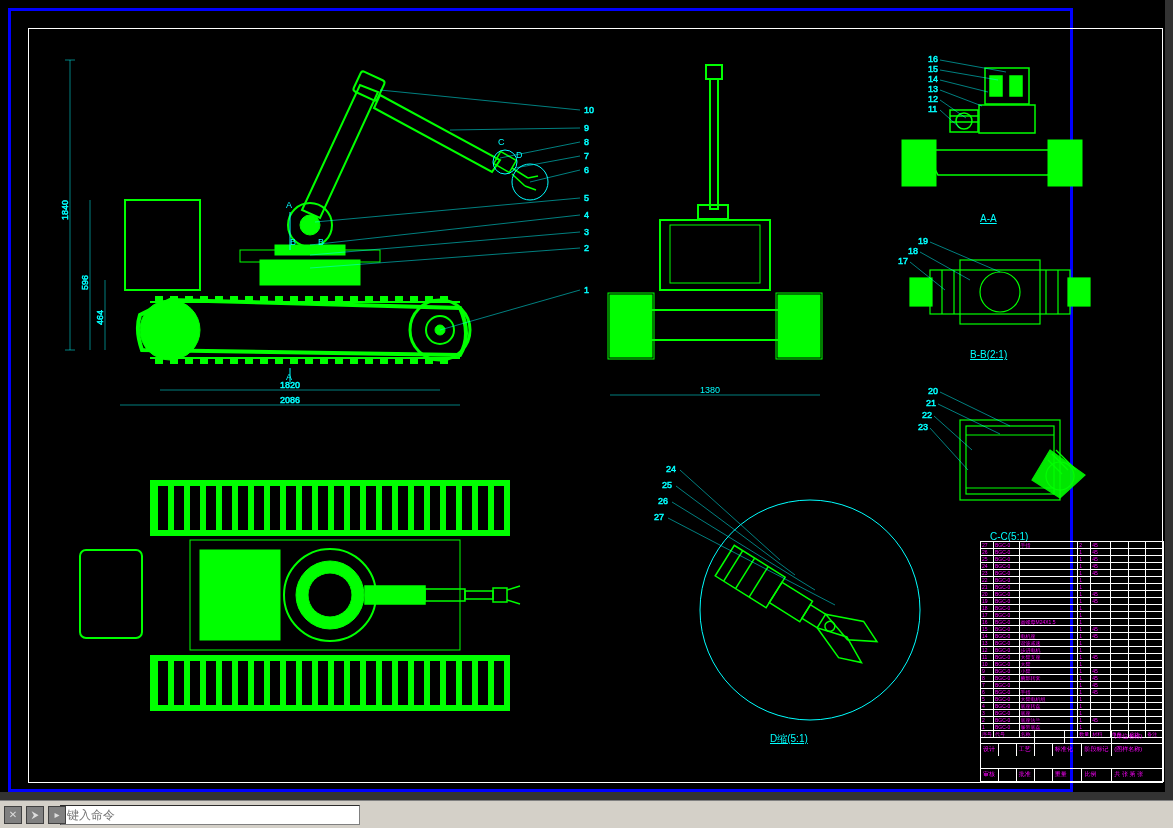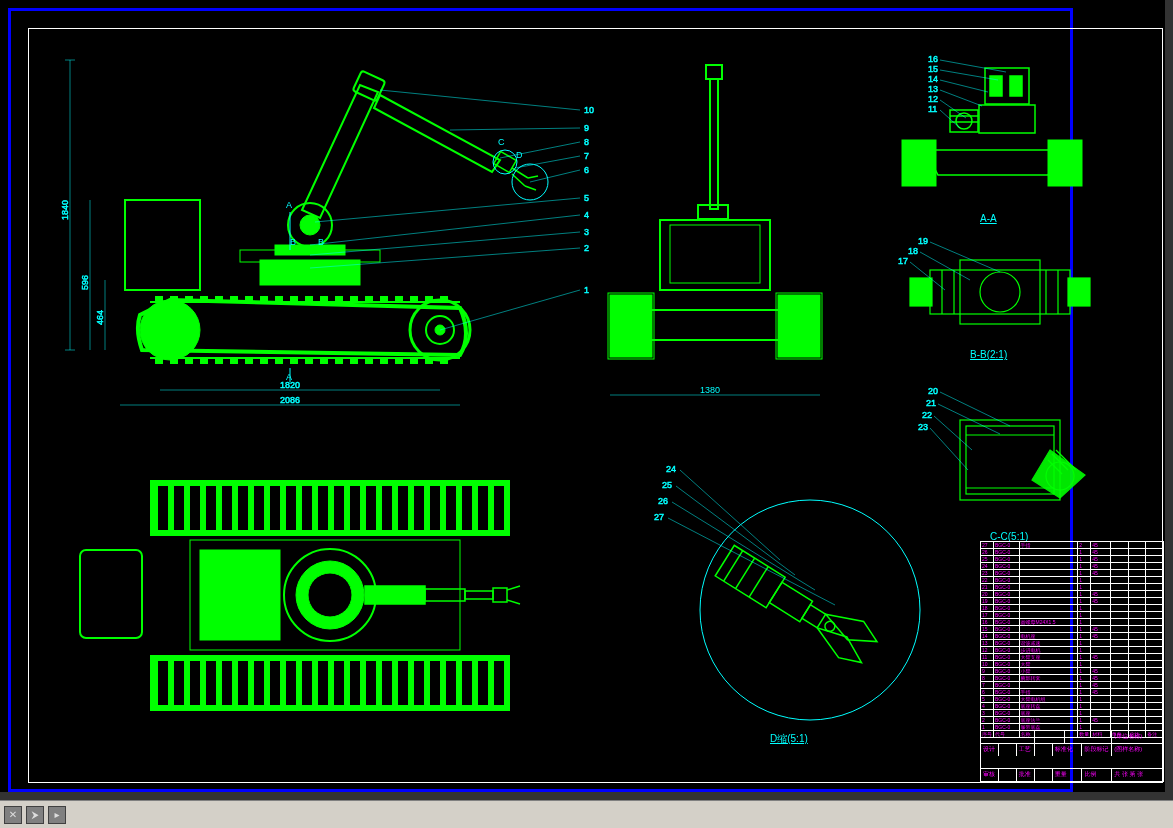--- a/index.html
+++ b/index.html
@@ -791,13 +791,14 @@
 
 <div class="scroll-v"></div>
 <div class="scroll-h"></div>
 
 <div class="cmdbar">
   <div class="cmd-icons">
     <div class="cmd-icon">✕</div>
     <div class="cmd-icon">⮞</div>
     <div class="cmd-icon">▸</div>
   </div>
+  <input class="cmd-input" placeholder="键入命令" style="">
 </div>
 
 </body></html>

